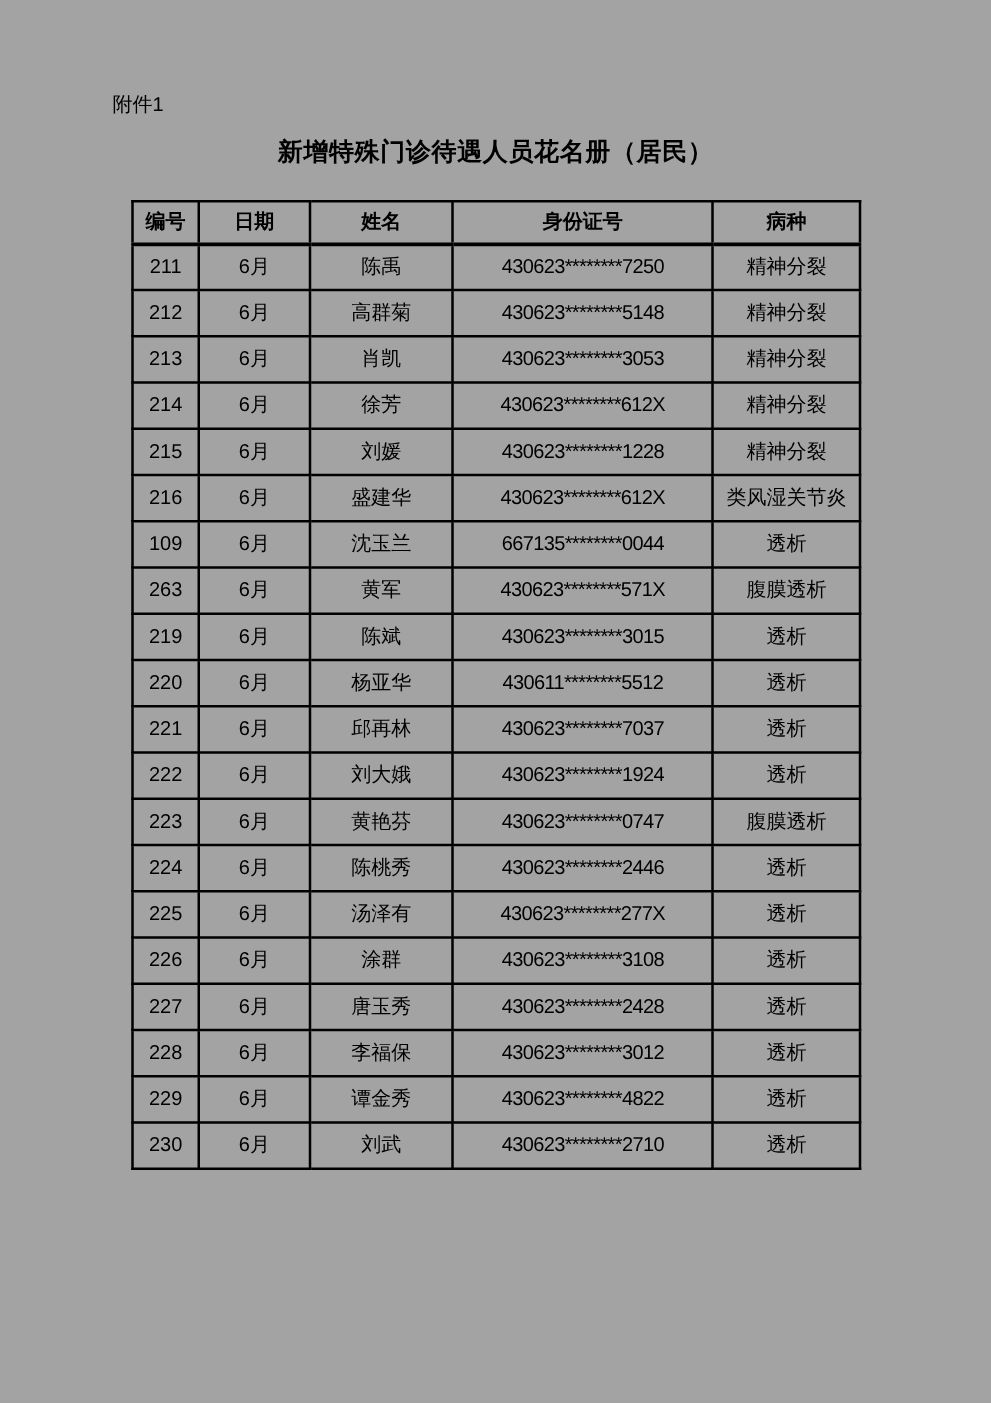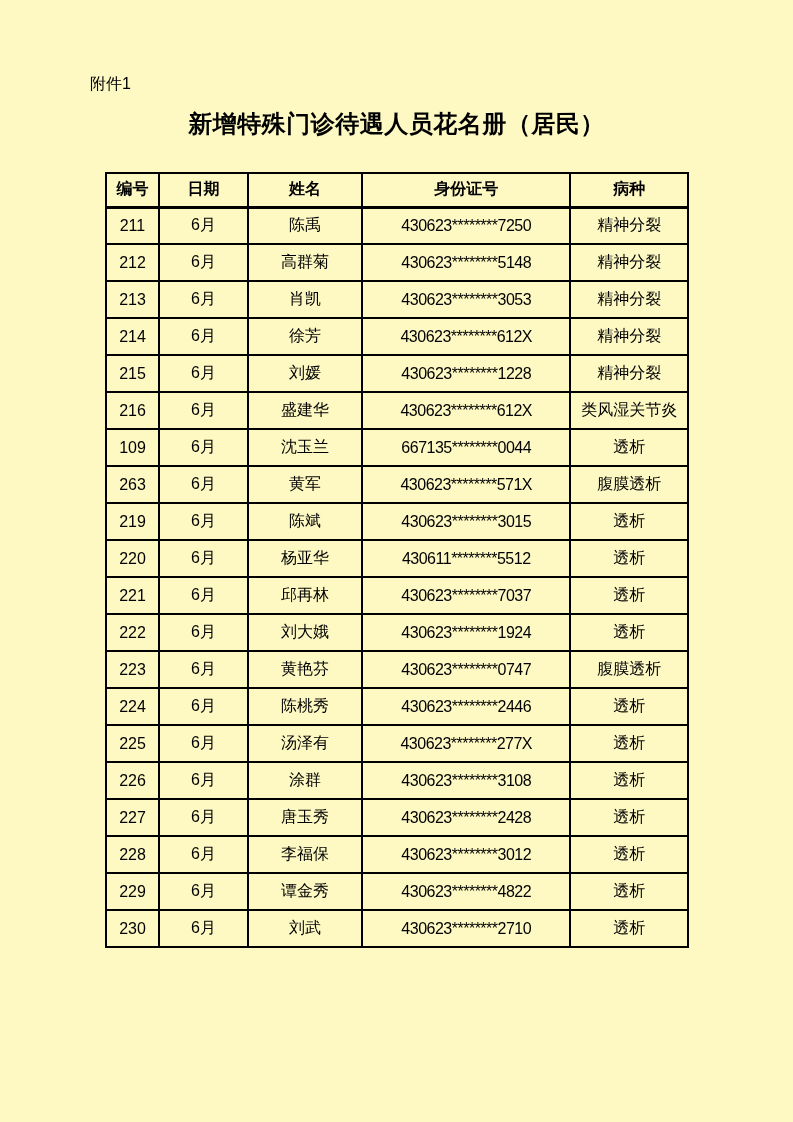--- a/index.html
+++ b/index.html
@@ -2,51 +2,50 @@
 <html><head>
 <meta charset="utf-8">
 <style>
   * { margin: 0; padding: 0; box-sizing: border-box; }
   html, body { background: #888; }
   .page {
     position: relative;
     width: 793px;
     height: 1122px;
     margin: 0 auto;
-    background: #fef9c3;
+    background: #a3a3a3;
     font-family: "Liberation Sans", "DejaVu Sans", sans-serif;
     color: #000000;
     overflow: hidden;
   }
   .attachment-label {
     position: absolute;
     left: 90px;
     top: 74px;
     font-size: 16px;
     font-family: "Liberation Sans", "DejaVu Sans", sans-serif;
     color: #000;
   }
   .doc-title {
     position: absolute;
     left: 0;
     top: 108px;
     width: 100%;
     text-align: center;
     font-family: "Liberation Serif", "DejaVu Serif", serif;
     font-weight: bold;
-    font-size: 24px;
+    font-size: 20px;
     letter-spacing: 0.5px;
     color: #000;
   }
   .table-wrap {
     position: absolute;
     left: 105px;
     top: 160px;
     width: 584px;
-    margin-top: 12px;
   }
   table.roster {
     width: 100%;
     border-collapse: collapse;
     table-layout: fixed;
   }
   table.roster th, table.roster td {
     border: 2px solid #000000;
     text-align: center;
     vertical-align: middle;

